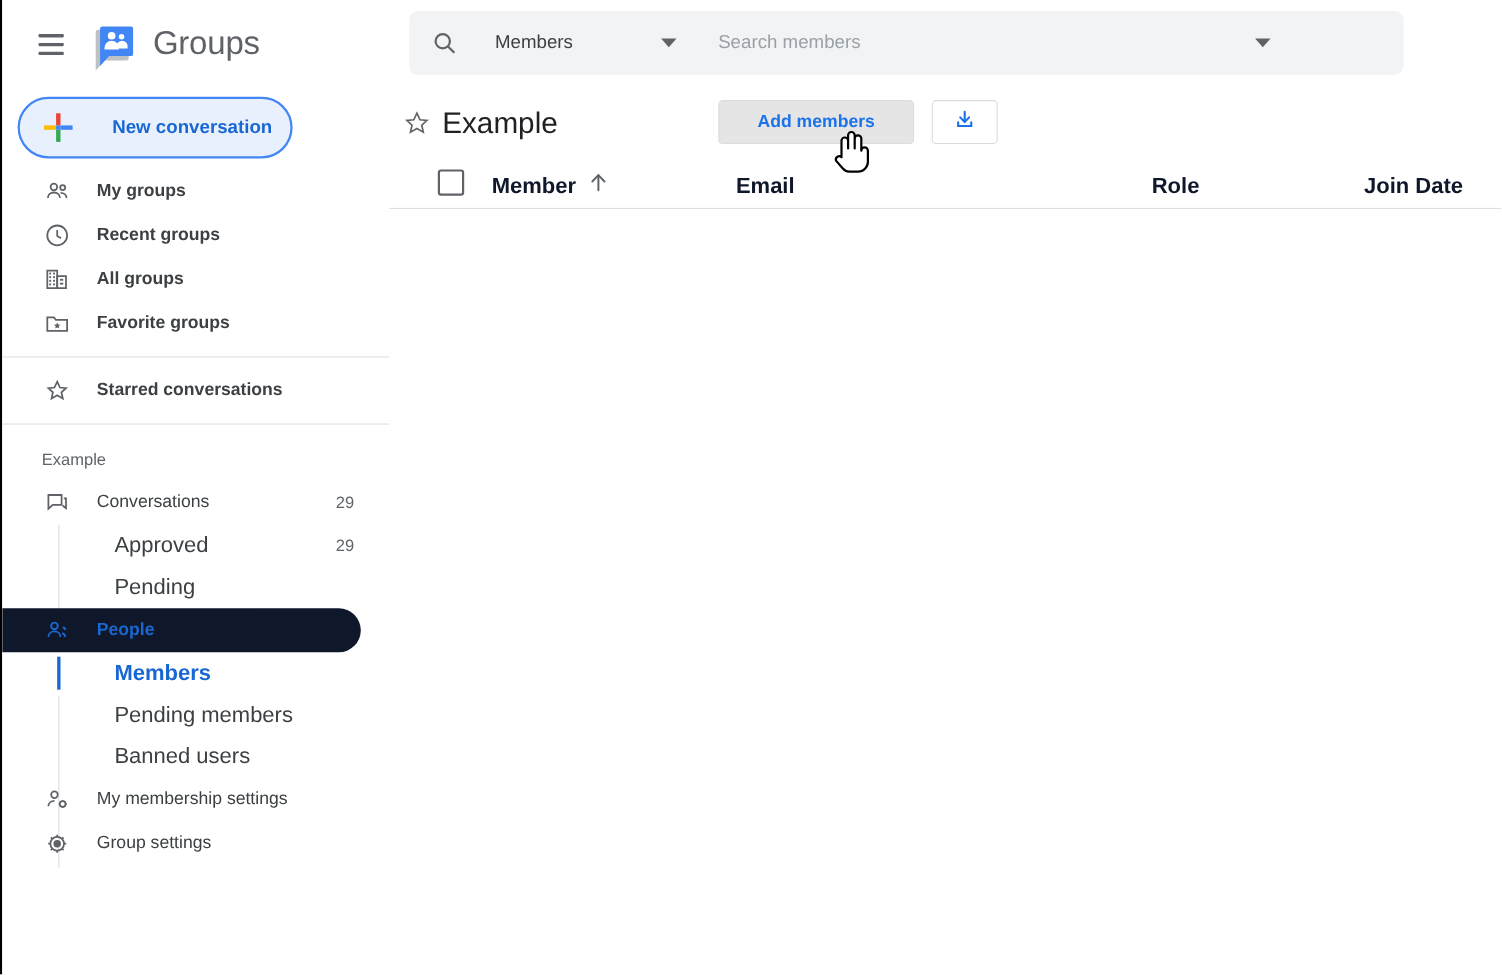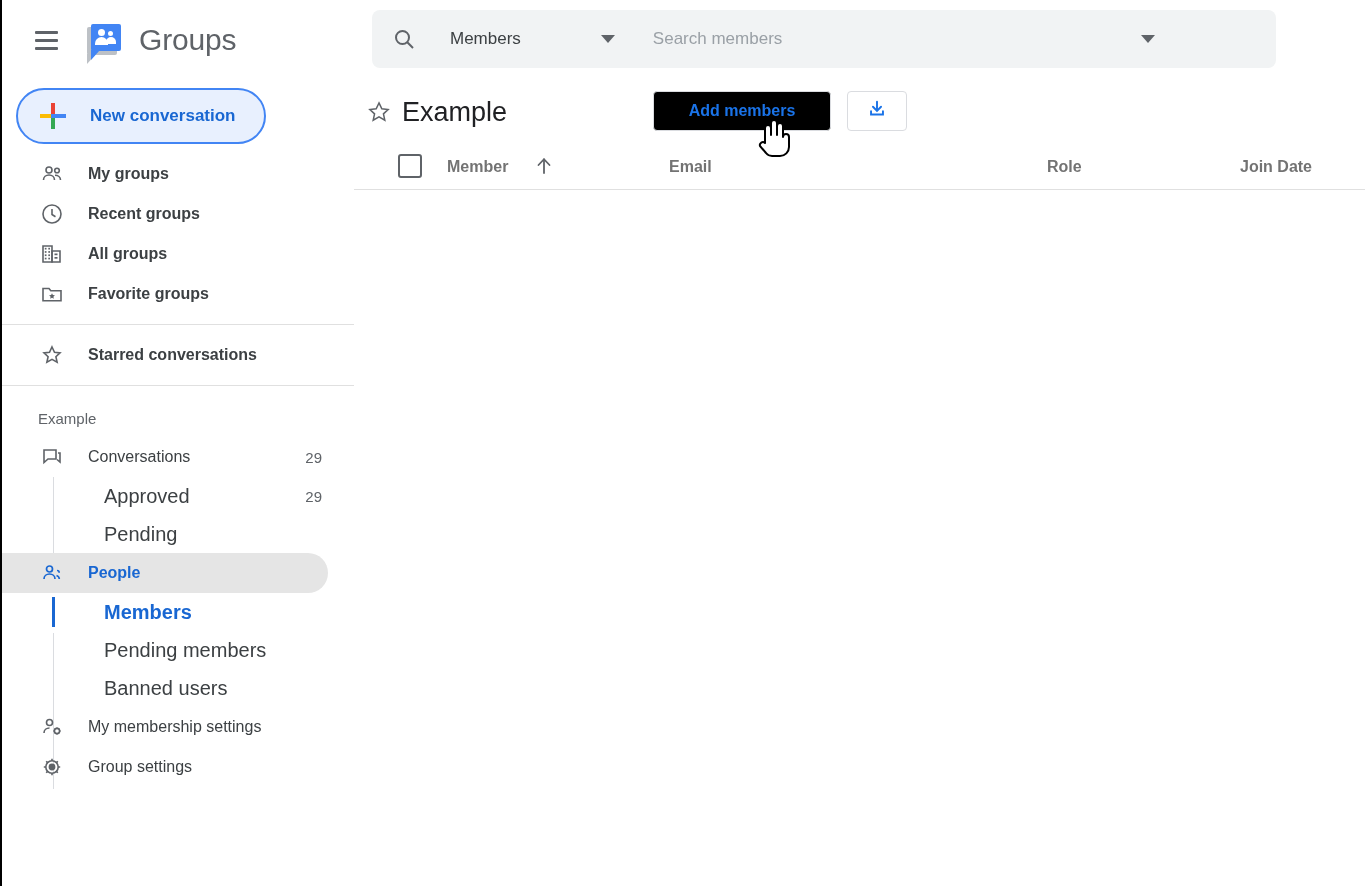--- a/index.html
+++ b/index.html
@@ -128,21 +128,21 @@
     margin-left: 22px;
     flex: none;
   }
   .gplus i { position: absolute; display: block; }
   .gplus .v-top { left: 11px; top: 0px; width: 4px; height: 11px; background: #ea4335; }
   .gplus .v-bot { left: 11px; top: 15px; width: 4px; height: 11px; background: #34a853; }
   .gplus .h-left { left: 0px; top: 11px; width: 11px; height: 4px; background: #fbbc04; }
   .gplus .h-right { left: 15px; top: 11px; width: 11px; height: 4px; background: #4285f4; }
   .gplus .c { left: 11px; top: 11px; width: 4px; height: 4px; background: #4285f4; }
   .new-conv-label {
-    margin-left: 24px;
+    margin-left: 36px;
     font-size: 17px;
     font-weight: bold;
     color: #1967d2;
   }
 
   
   .nav-section { padding-top: 10px; font-weight: bold; }
   .nav-item {
     display: flex;
     align-items: center;
@@ -218,21 +218,21 @@
     font-size: 15px;
     color: #5f6368;
   }
   .tree-line {
     position: absolute;
     left: 51px;
     width: 1px;
     background: #dadce0;
   }
   .g-item.active {
-    background: #e5e5e5;
+    background: #0f172a;
     border-radius: 0 20px 20px 0;
     width: 326px;
   }
   .g-item.active .lbl { color: #1967d2; font-weight: bold; }
   .g-sub.active .lbl { color: #1967d2; font-weight: bold; }
   .g-sub.active::before {
     content: "";
     position: absolute;
     left: 50px; top: 4px;
     width: 3px; height: 30px;
@@ -297,21 +297,21 @@
   .page-title {
     margin-left: 10px;
     font-size: 27px;
     color: #202124;
     white-space: nowrap;
   }
   .add-members-btn {
     position: absolute;
     left: 299px; top: 5px;
     width: 178px; height: 40px;
-    background: #000000;
+    background: #e5e5e5;
     border: 1px solid #dadce0;
     border-radius: 4px;
     color: #1a73e8;
     font-size: 16px;
     font-weight: bold;
     font-family: "Liberation Sans", sans-serif;
     cursor: pointer;
   }
   .download-btn {
     position: absolute;
@@ -336,23 +336,23 @@
     left: 44px; top: 10px;
     width: 24px; height: 24px;
     border: 2px solid #5f6368;
     border-radius: 3px;
     background: #fff;
     cursor: pointer;
   }
   .col-h {
     position: absolute;
     top: 14px;
-    font-size: 16px;
+    font-size: 20px;
     font-weight: bold;
-    color: #737373;
+    color: #0f172a;
     white-space: nowrap;
     cursor: pointer;
   }
   .col-member { left: 93px; }
   .col-email { left: 315px; }
   .col-role { left: 693px; }
   .col-join { left: 886px; }
   .sort-arrow {
     position: absolute;
     left: 178px; top: 10px;

